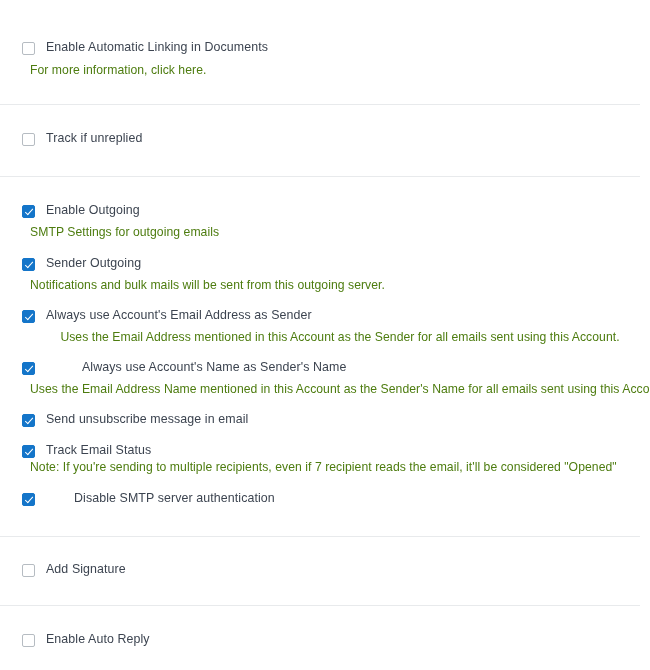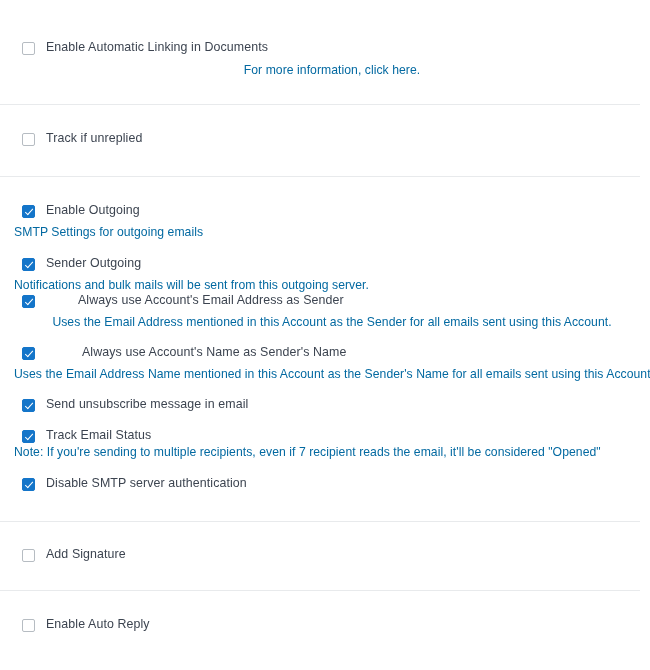--- a/index.html
+++ b/index.html
@@ -77,32 +77,32 @@
     font-size: 12.4px;
     line-height: 15px;
     color: #3c4450;
     letter-spacing: 0.1px;
     white-space: nowrap;
   }
 
   .helper-text {
     font-size: 12.2px;
     line-height: 16px;
-    color: #0369a1;
+    color: #4d7c0f;
     letter-spacing: 0.05px;
-    padding-left: 14px;
+    padding-left: 30px;
     white-space: nowrap;
   }
 </style>
 </head>
 <body>
 
 <div class="settings-panel">
 
-  <div class="section" style="padding-top:40px;text-align:center;">
+  <div class="section" style="padding-top:40px;">
     <div class="field-row">
       <span class="checkbox"></span>
       <span class="field-label">Enable Automatic Linking in Documents</span>
     </div>
     <div class="helper-text" style="margin-top:7px;">For more information, click here.</div>
   </div>
 
   <hr class="section-divider" style="margin-top:26px;">
 
   <div class="section" style="padding-top:26px;">
@@ -121,21 +121,21 @@
       <span class="field-label">Enable Outgoing</span>
     </div>
     <div class="helper-text" style="margin-top:6px;">SMTP Settings for outgoing emails</div>
 
     <div class="field-row" style="margin-top:16px;">
       <span class="checkbox checked"></span>
       <span class="field-label">Sender Outgoing</span>
     </div>
     <div class="helper-text" style="margin-top:6px;">Notifications and bulk mails will be sent from this outgoing server.</div>
 
-    <div class="field-row" style="gap:32px;">
+    <div class="field-row" style="margin-top:15px;">
       <span class="checkbox checked"></span>
       <span class="field-label">Always use Account's Email Address as Sender</span>
     </div>
     <div class="helper-text" style="margin-top:6px;text-align:center;">Uses the Email Address mentioned in this Account as the Sender for all emails sent using this Account.</div>
 
     <div class="field-row" style="margin-top:15px;gap:36px;">
       <span class="checkbox checked"></span>
       <span class="field-label">Always use Account's Name as Sender's Name</span>
     </div>
     <div class="helper-text" style="margin-top:6px;">Uses the Email Address Name mentioned in this Account as the Sender's Name for all emails sent using this Account.</div>
@@ -144,21 +144,21 @@
       <span class="checkbox checked"></span>
       <span class="field-label">Send unsubscribe message in email</span>
     </div>
 
     <div class="field-row" style="margin-top:16px;">
       <span class="checkbox checked"></span>
       <span class="field-label">Track Email Status</span>
     </div>
     <div class="helper-text" style="margin-top:1px;">Note: If you're sending to multiple recipients, even if 7 recipient reads the email, it'll be considered "Opened"</div>
 
-    <div class="field-row" style="margin-top:16px;">
+    <div class="field-row" style="margin-top:16px;gap:28px;">
       <span class="checkbox checked"></span>
       <span class="field-label">Disable SMTP server authentication</span>
     </div>
   </div>
 
   <hr class="section-divider" style="margin-top:30px;">
 
   <div class="section" style="padding-top:25px;">
     <div class="field-row">
       <span class="checkbox"></span>

